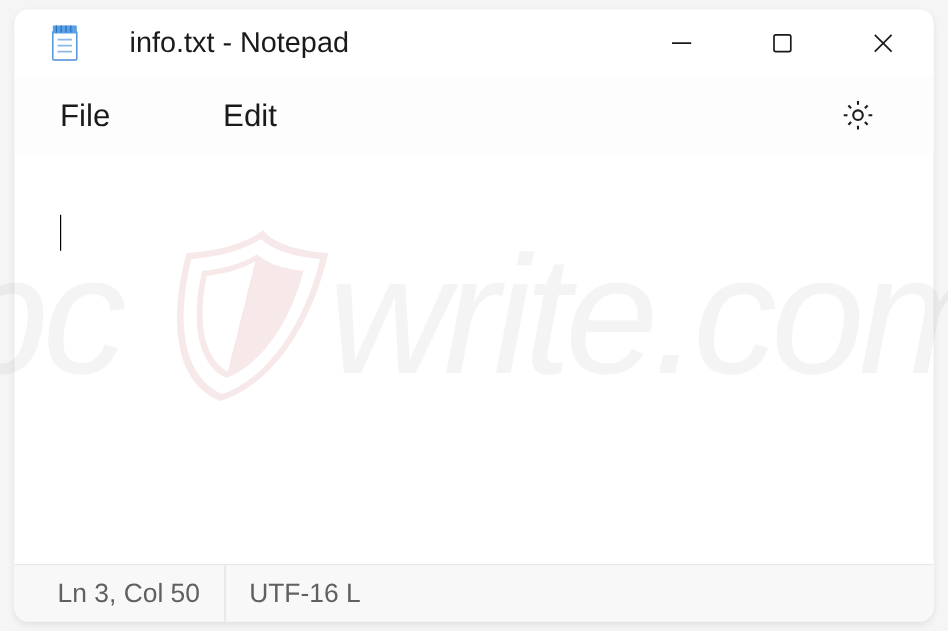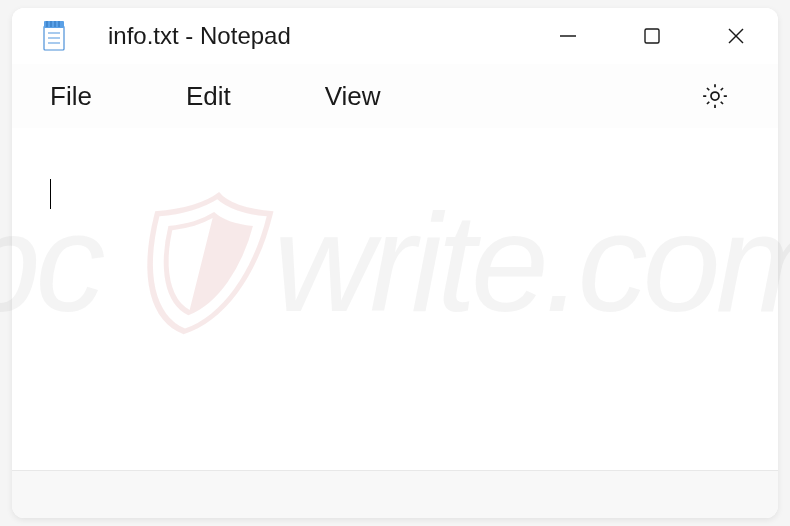--- a/index.html
+++ b/index.html
@@ -180,29 +180,30 @@
             <line x1="3" y1="3" x2="17" y2="17" stroke="#1a1a1a" stroke-width="1.4"></line>
             <line x1="17" y1="3" x2="3" y2="17" stroke="#1a1a1a" stroke-width="1.4"></line>
           </svg>
       </div>
     </div>
   </div>
 
   <div class="menubar">
     <span class="menu-item">File</span>
     <span class="menu-item">Edit</span>
-    <span class="menu-item">View</span>
     <span class="settings-btn">
       <svg width="30" height="30" viewBox="0 0 24 24" fill="none" stroke="#1a1a1a" stroke-width="1.4">
         <circle cx="12" cy="12" r="3.2"></circle>
         <path d="M12 2.5v2.5M12 19v2.5M21.5 12h-2.5M5 12H2.5M18.4 5.6l-1.8 1.8M7.4 16.6l-1.8 1.8M18.4 18.4l-1.8-1.8M7.4 7.4L5.6 5.6"></path>
       </svg>
     </span>
   </div>
 
   <div class="editor"><span class="cursor"></span></div>
 
   <div class="statusbar">
+    <div class="status-cell first">Ln 3, Col 50</div>
+    <div class="status-cell last">UTF-16 L</div>
   </div>
 
 </div>
 
 <div class="watermark"><span>pc</span><span class="dot">🛡</span><span>write.com</span></div>
 
 </body></html>

